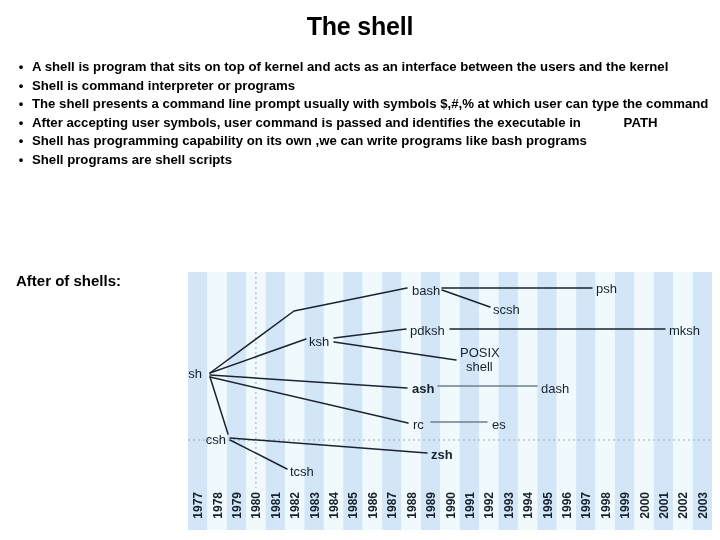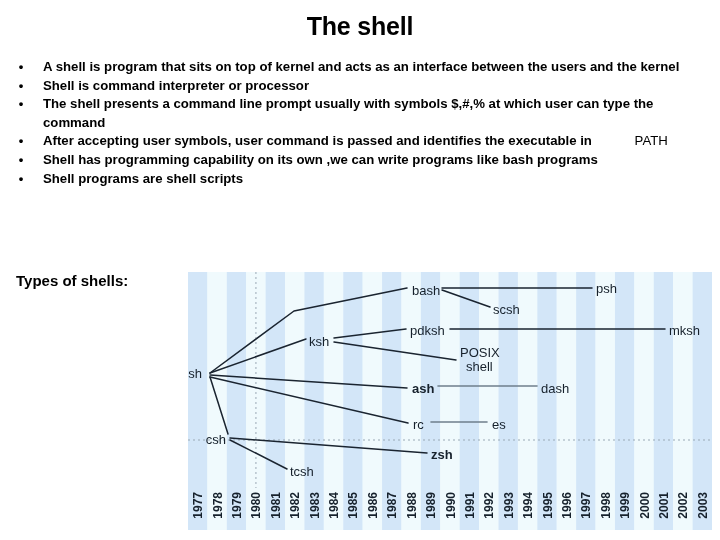--- a/index.html
+++ b/index.html
@@ -46,24 +46,23 @@
   .bullet-mark {
     width: 22px;
     min-width: 22px;
     text-align: center;
     font-size: 13px;
     line-height: 18.6px;
     font-weight: 700;
   }
   .bullet-text {
     flex: 1;
-    margin-left: 11px;
   }
   .bullet-text b {
-    font-weight: 400;
+    font-weight: 700;
     padding-left: 39px;
   }
 
   
   .types-label {
     position: absolute;
     left: 16px;
     top: 272px;
     font-size: 15px;
     font-weight: 700;
@@ -90,21 +89,21 @@
 
 <div class="bullets">
 
   <div class="bullet-row">
     <span class="bullet-mark">•</span>
     <span class="bullet-text">A shell is  program that sits on top of kernel and acts as an interface between the users and the kernel</span>
   </div>
 
   <div class="bullet-row">
     <span class="bullet-mark">•</span>
-    <span class="bullet-text">Shell is command interpreter or processor</span>
+    <span class="bullet-text">Shell is command interpreter or programs</span>
   </div>
 
   <div class="bullet-row">
     <span class="bullet-mark">•</span>
     <span class="bullet-text">The shell presents a command line prompt usually with symbols $,#,% at which user can type the command</span>
   </div>
 
   <div class="bullet-row">
     <span class="bullet-mark">•</span>
     <span class="bullet-text"><span>After accepting user symbols, user command is passed and identifies the executable in </span><b>PATH</b></span>
@@ -115,21 +114,21 @@
     <span class="bullet-text">Shell has programming capability on  its own ,we can write programs like bash programs</span>
   </div>
 
   <div class="bullet-row">
     <span class="bullet-mark">•</span>
     <span class="bullet-text">Shell programs are shell scripts</span>
   </div>
 
 </div>
 
-<div class="types-label">Types of shells:</div>
+<div class="types-label">After of shells:</div>
 
 <div class="diagram">
   <svg id="tree-svg" width="524" height="258" viewBox="0 0 524 258">
     <g id="stripes">
         <rect x="0.00" y="0" width="19.41" height="258" fill="#d3e6f8"></rect>
         <rect x="19.41" y="0" width="19.41" height="258" fill="#f0fafd"></rect>
         <rect x="38.81" y="0" width="19.41" height="258" fill="#d3e6f8"></rect>
         <rect x="58.22" y="0" width="19.41" height="258" fill="#f0fafd"></rect>
         <rect x="77.63" y="0" width="19.41" height="258" fill="#d3e6f8"></rect>
         <rect x="97.04" y="0" width="19.41" height="258" fill="#f0fafd"></rect>

